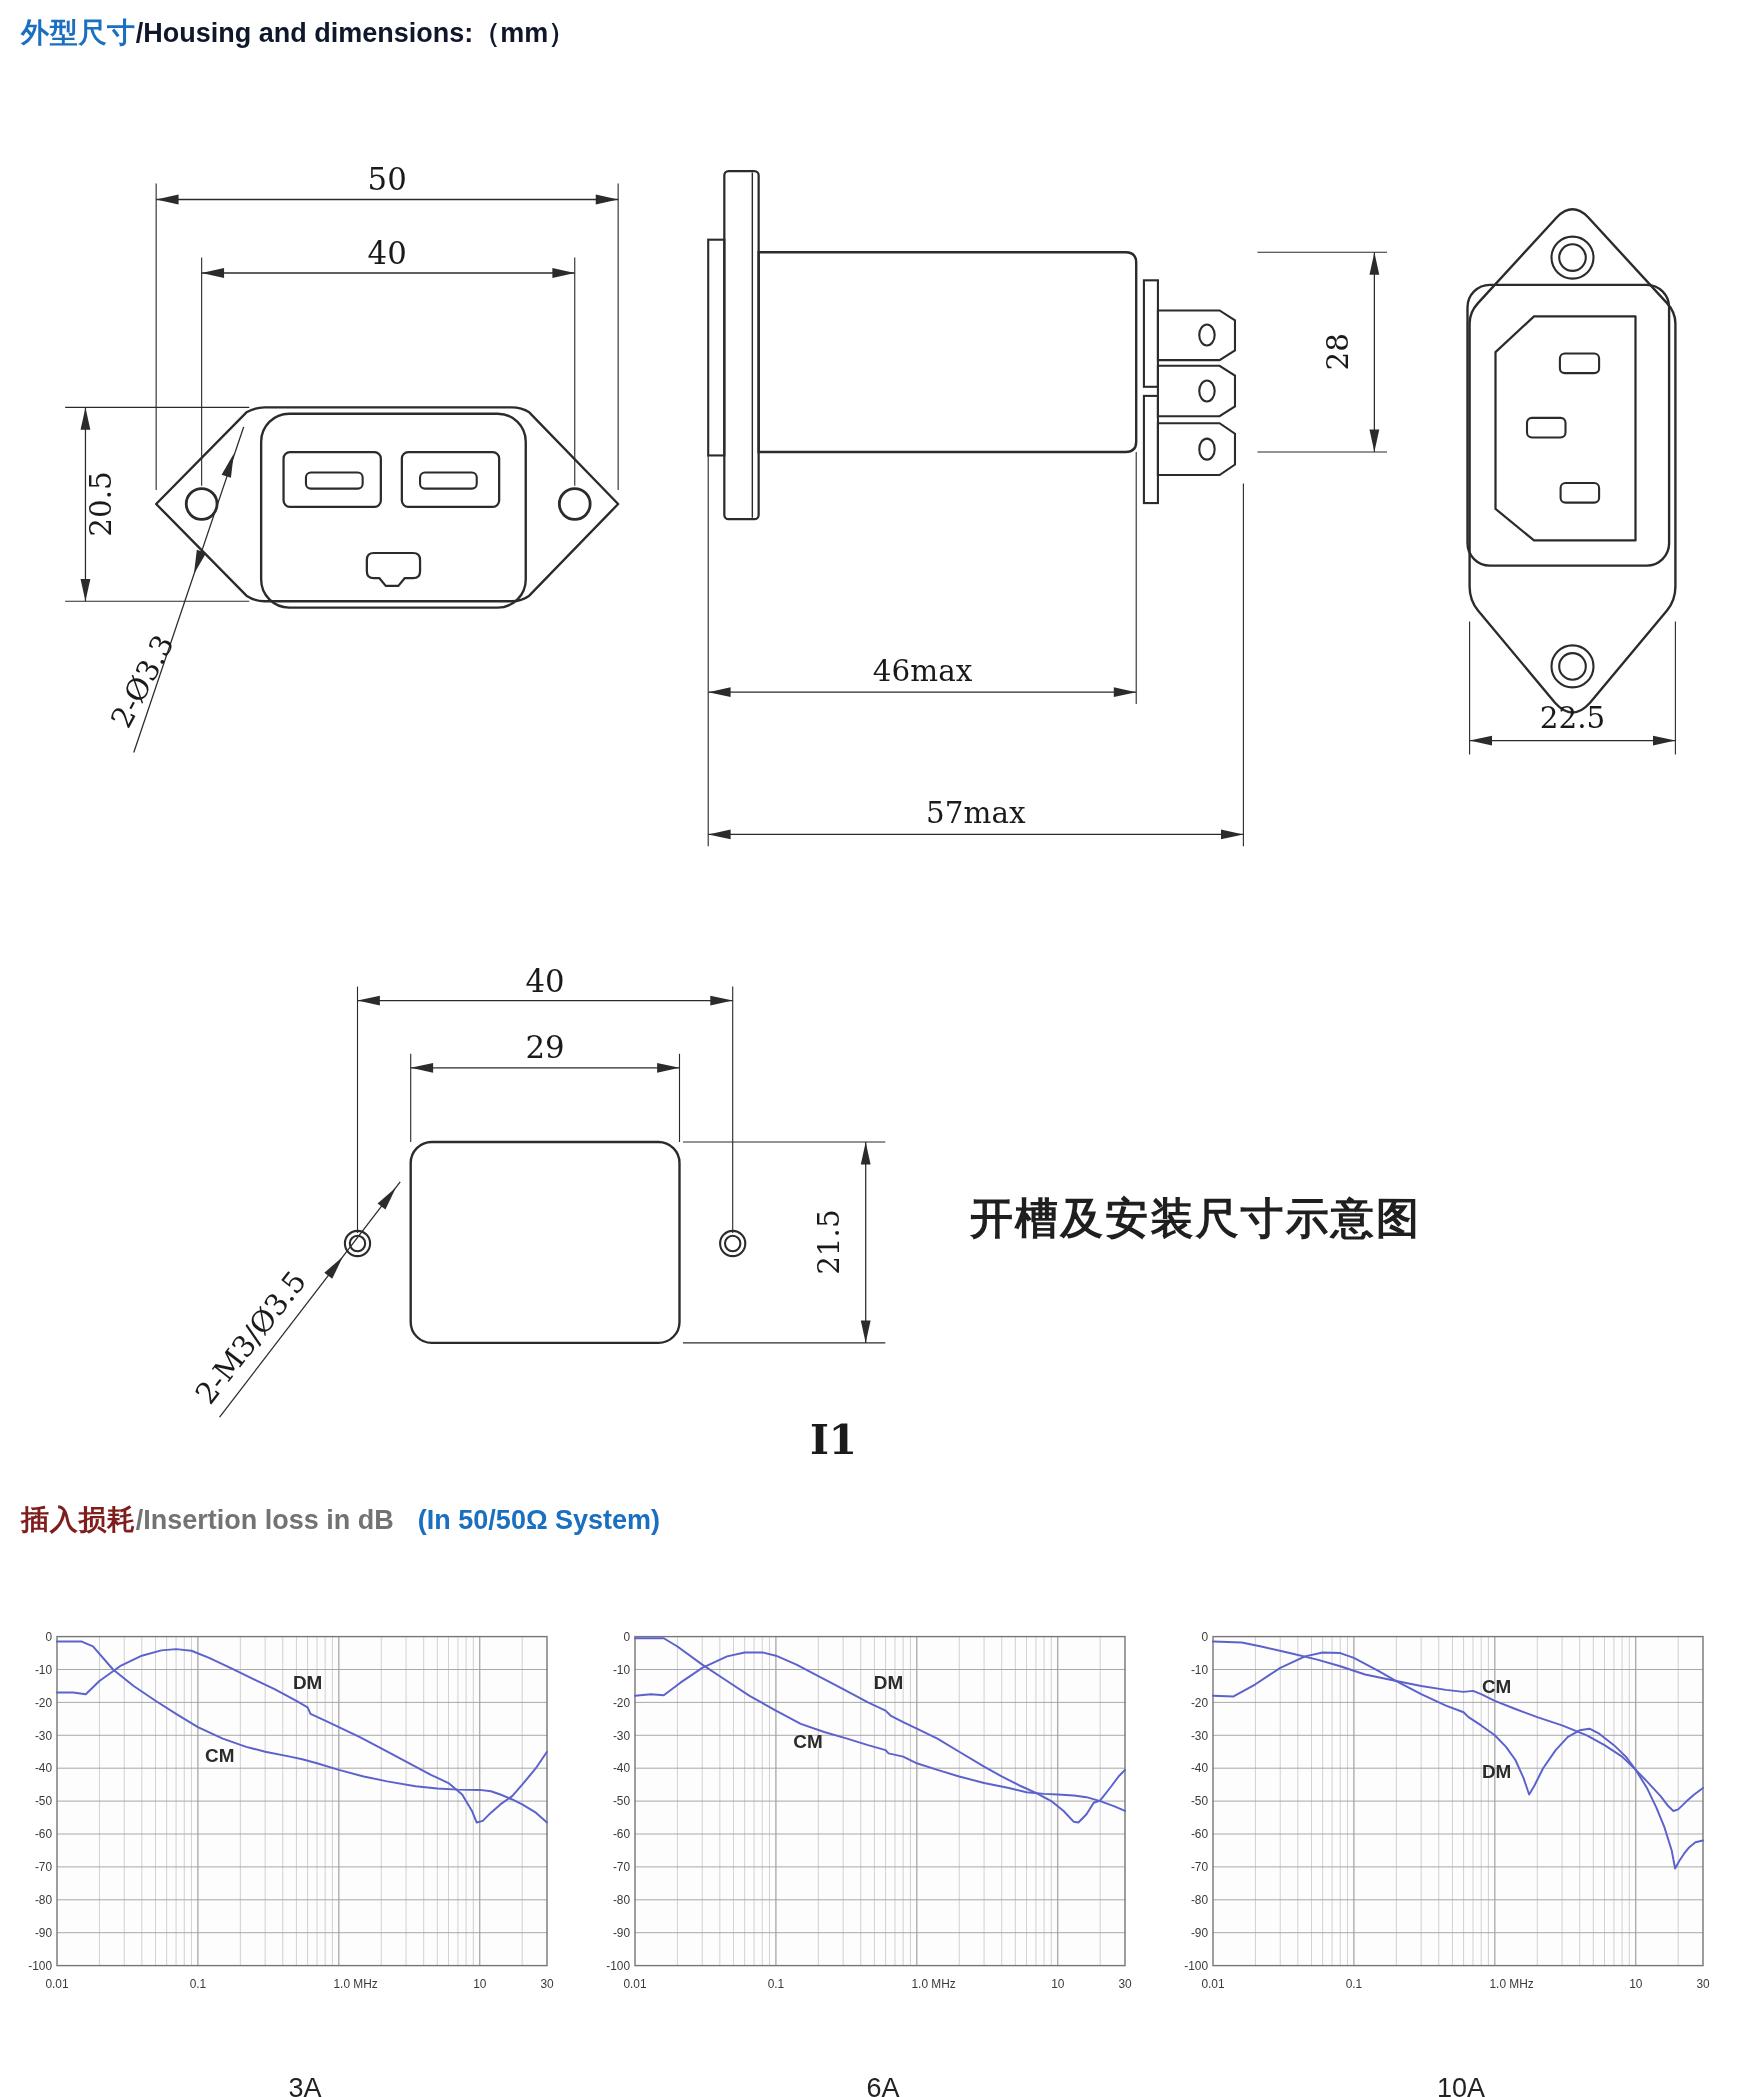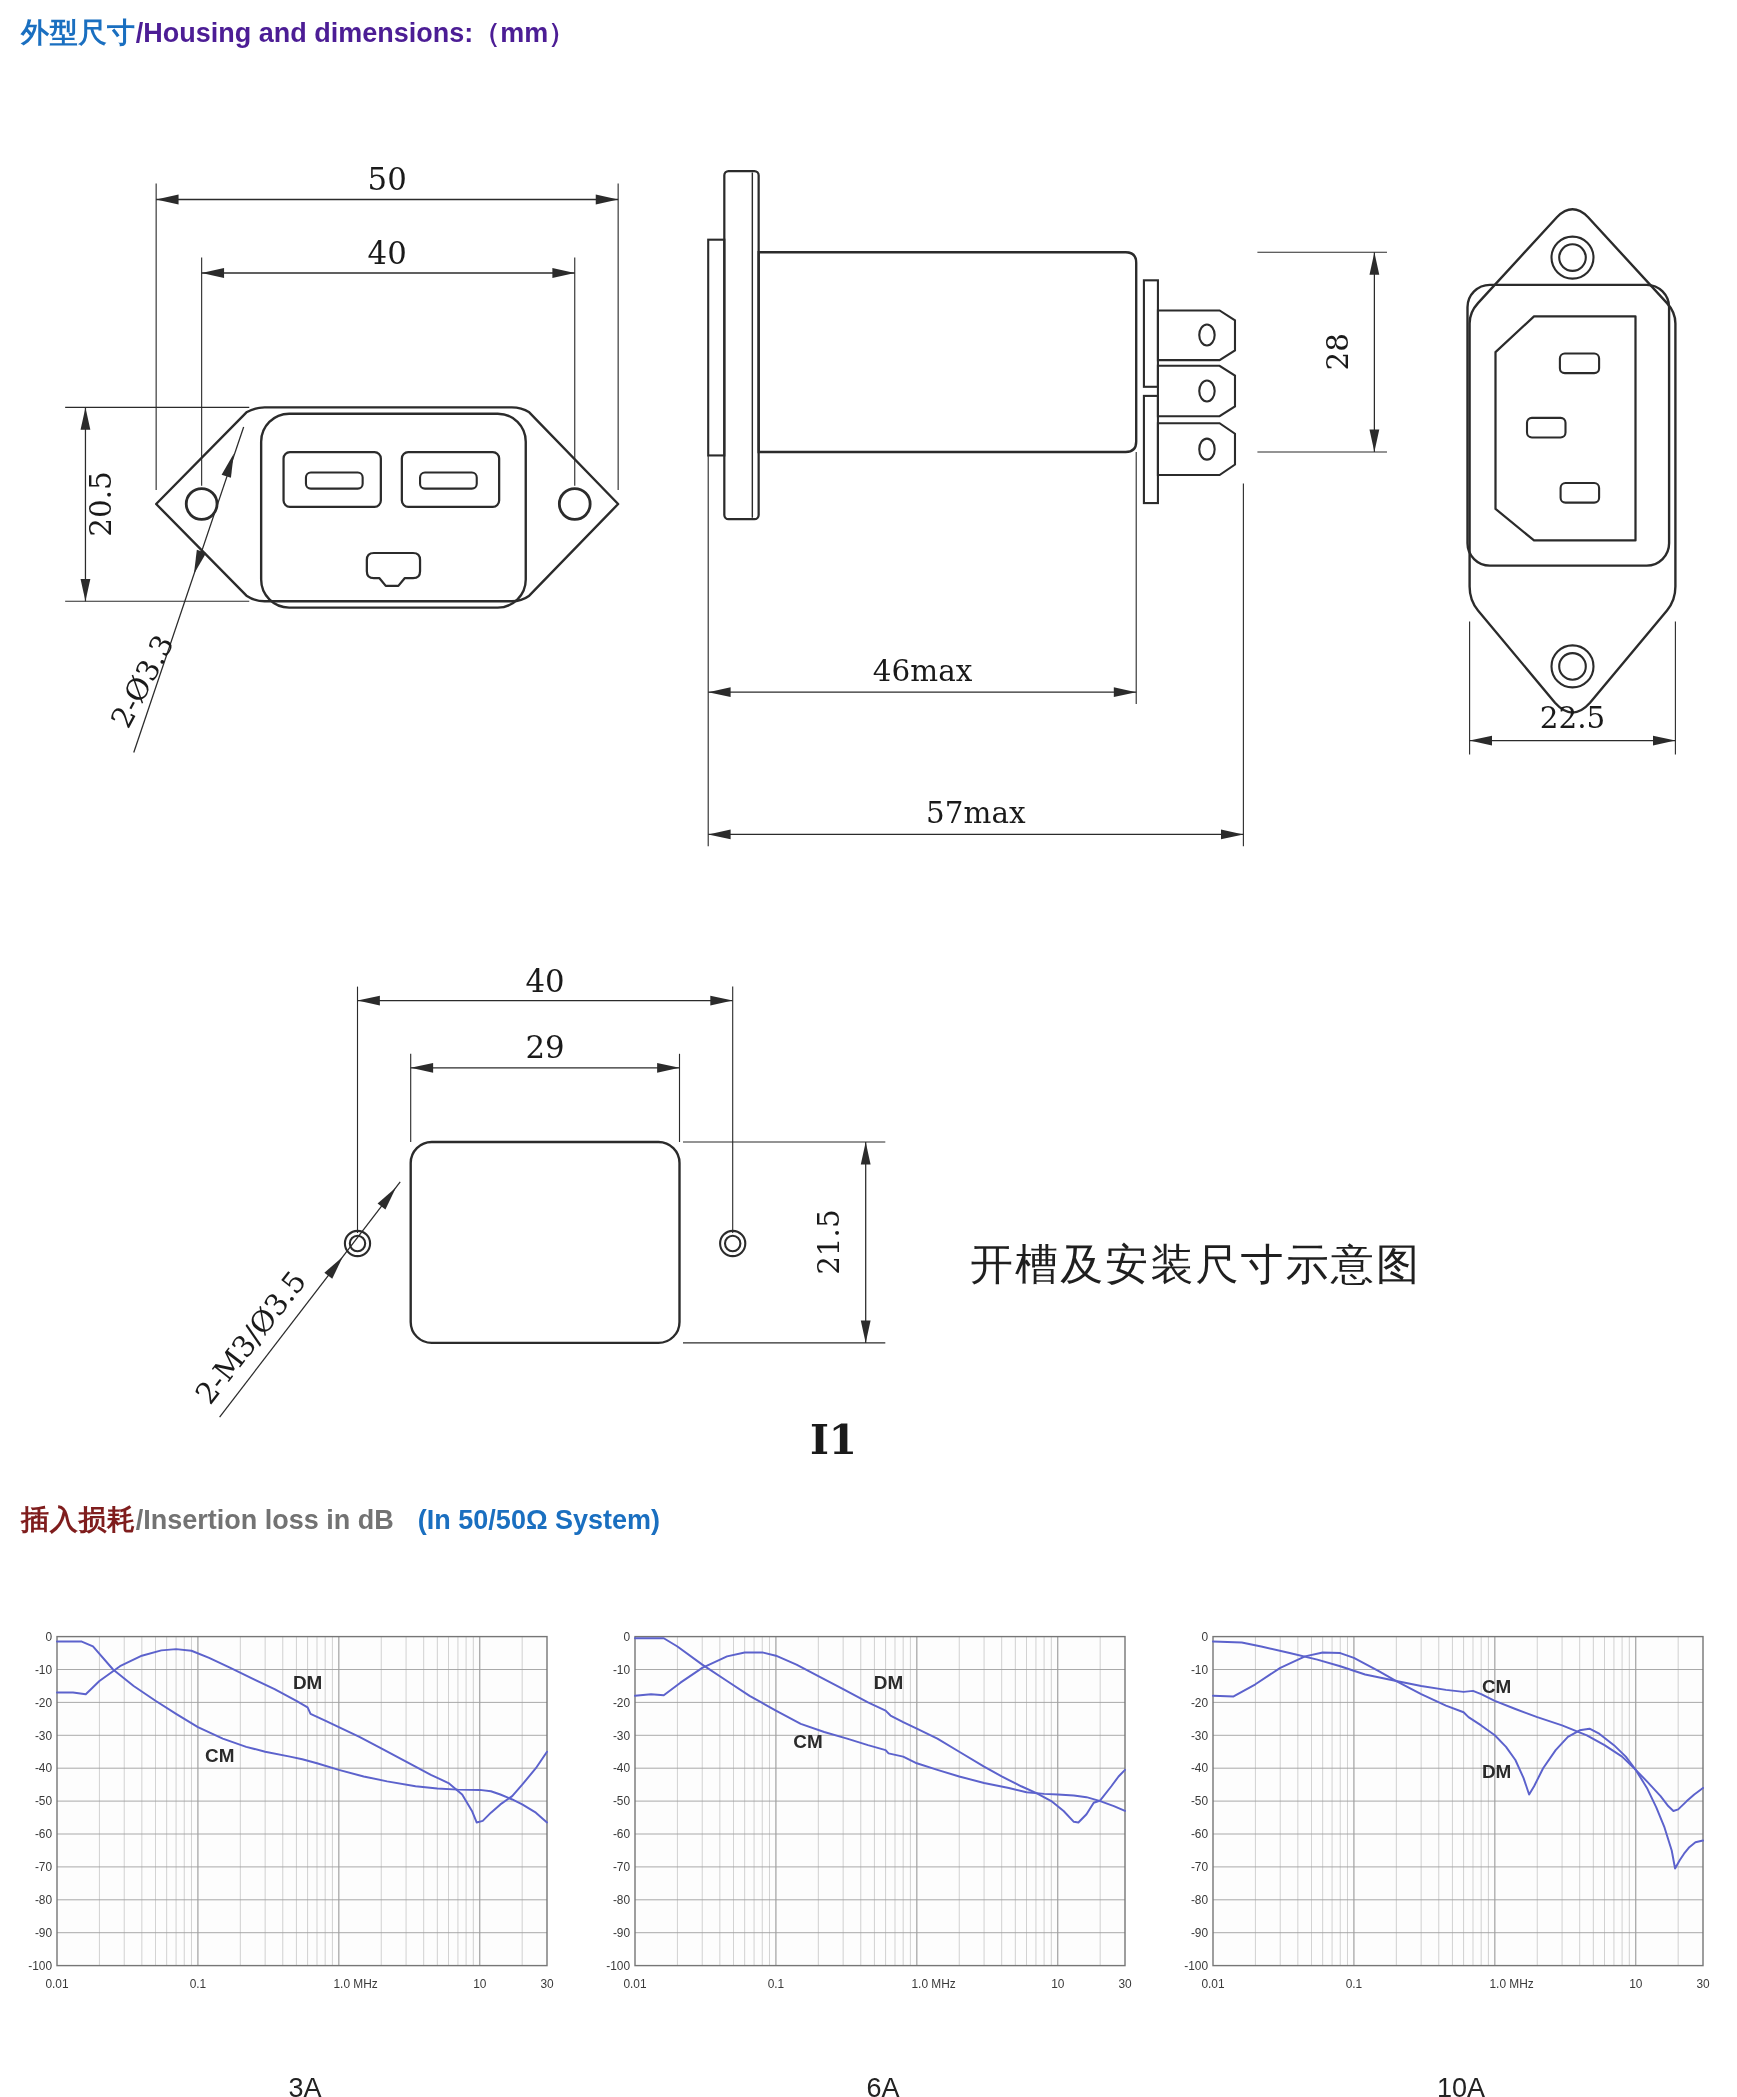--- a/index.html
+++ b/index.html
@@ -7,32 +7,32 @@
         font-family:"Liberation Sans","DejaVu Sans",sans-serif;}
   .heading{position:absolute;white-space:nowrap;}
   .heading .zh{font-size:28px;font-weight:bold;letter-spacing:0.7px;}
   .heading .en{font-size:27px;font-weight:600;}
   .heading .sys{font-size:27px;font-weight:600;margin-left:24px;margin-top:38px;}
   .drawing{position:absolute;}
   .drawing path,.drawing line,.drawing rect,.drawing circle,.drawing ellipse,.drawing polyline{
       fill:none;stroke:#2b2b2b;}
   .drawing polygon{fill:#2b2b2b;stroke:none;}
   .dimtext{font-family:"DejaVu Serif","Liberation Serif",serif;fill:#1a1a1a;stroke:none;}
-  .zh-caption{position:absolute;font-size:43px;font-weight:400;color:#1f1f1f;letter-spacing:2.1px;white-space:nowrap;margin-top:46px;}
+  .zh-caption{position:absolute;font-size:43px;font-weight:700;color:#1f1f1f;letter-spacing:2.1px;white-space:nowrap;}
   .chart-caption{position:absolute;width:112px;text-align:center;font-size:27px;color:#222;margin-top:48px;}
   .chart-svg{position:absolute;}
   .chart-svg text{font-family:"Liberation Sans","DejaVu Sans",sans-serif;}
 </style>
 </head>
 <body>
 
 <div id="page">
 
   <div class="heading" style="left:21px;top:14px;">
-    <span class="zh accent" style="color: rgb(26, 111, 192);">外型尺寸</span><span class="en accent" style="color: #4c1d95;">/Housing and dimensions:（mm）</span>
+    <span class="zh accent" style="color: rgb(26, 111, 192);">外型尺寸</span><span class="en accent" style="color: #0f172a;">/Housing and dimensions:（mm）</span>
   </div>
 
   <svg class="drawing" style="left:39px;top:140px;" width="620" height="630" viewBox="0 0 885 900">
 
     <line x1="167" y1="62" x2="167" y2="500" stroke-width="1.6"></line>
     <line x1="827" y1="62" x2="827" y2="500" stroke-width="1.6"></line>
     <line x1="167" y1="85" x2="827" y2="85" stroke-width="1.8"></line>
     <polygon points="167,85 199,78 199,92"></polygon>
       <polygon points="827,85 795,78 795,92"></polygon>
     <text class="dimtext" x="497" y="72" text-anchor="middle" font-size="44">50</text>

